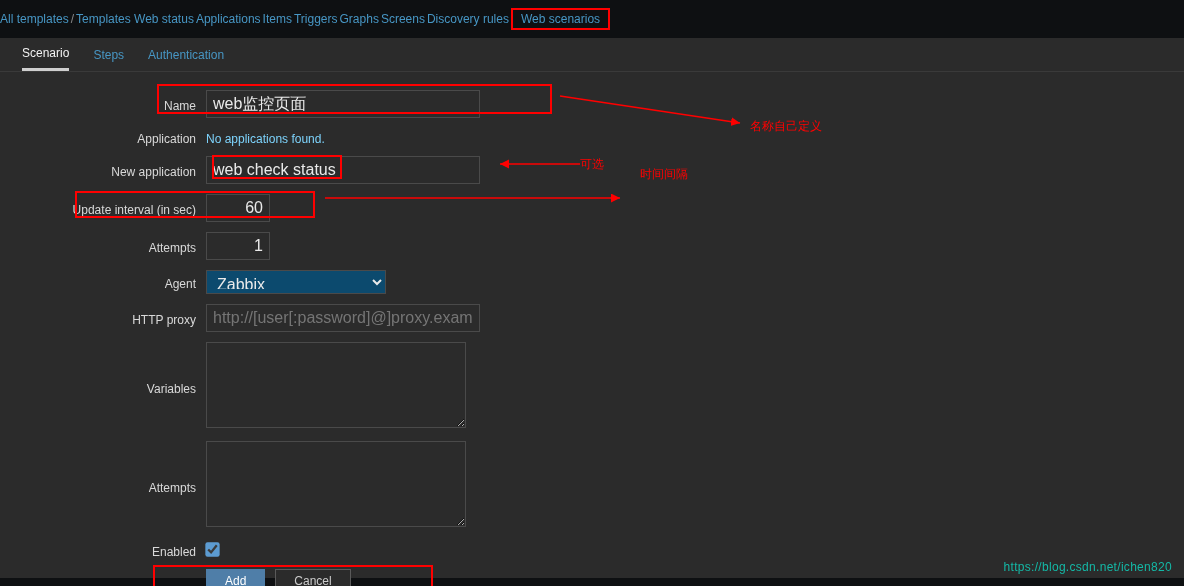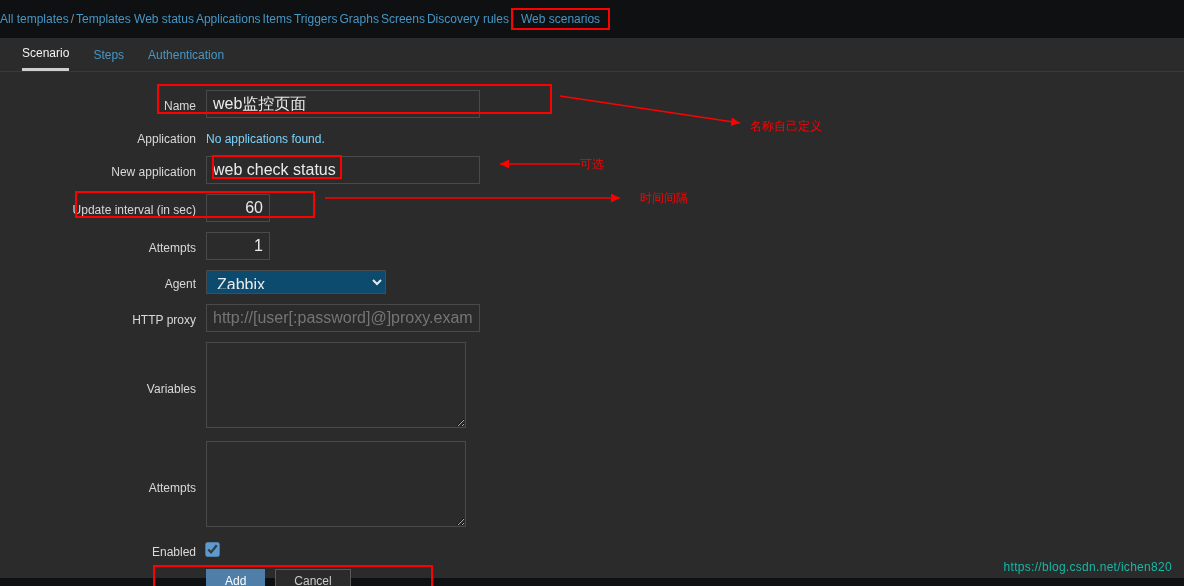--- a/index.html
+++ b/index.html
@@ -236,16 +236,16 @@
   <span class="annotation" style="left:580px; top:118px;">可选</span>
 
   <svg class="arrow-svg" style="left:320px; top:152px;" width="310" height="16">
     <defs>
         <marker id="ah3" markerWidth="8" markerHeight="8" refX="6" refY="3" orient="auto">
           <path d="M0,0 L6,3 L0,6 Z" fill="#ff0000"></path>
         </marker>
       </defs>
     <line x1="5" y1="8" x2="300" y2="8" stroke="#ff0000" stroke-width="1.5" marker-end="url(#ah3)"></line>
   </svg>
-  <span class="annotation" style="left:640px; top:152px;">时间间隔</span>
+  <span class="annotation" style="left:640px; top:128px;">时间间隔</span>
 
   <div class="watermark">https://blog.csdn.net/ichen820</div>
 </div>
 
 </body></html>

